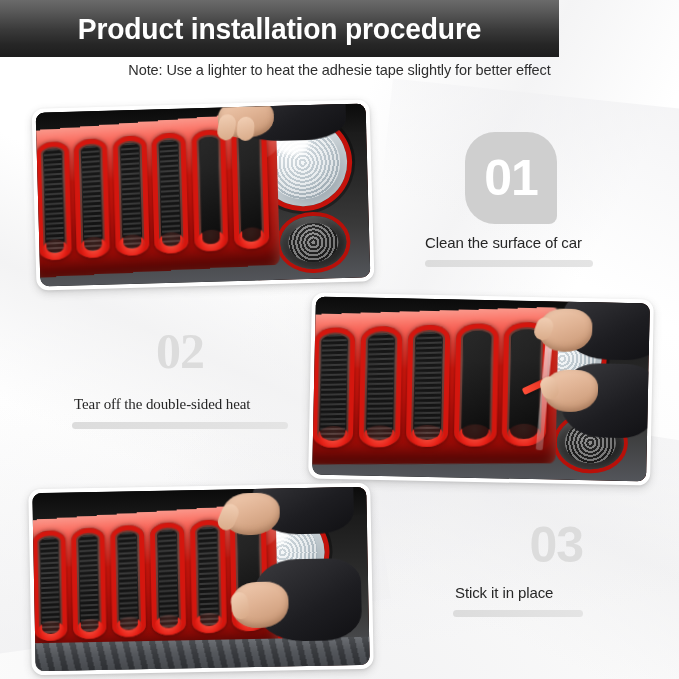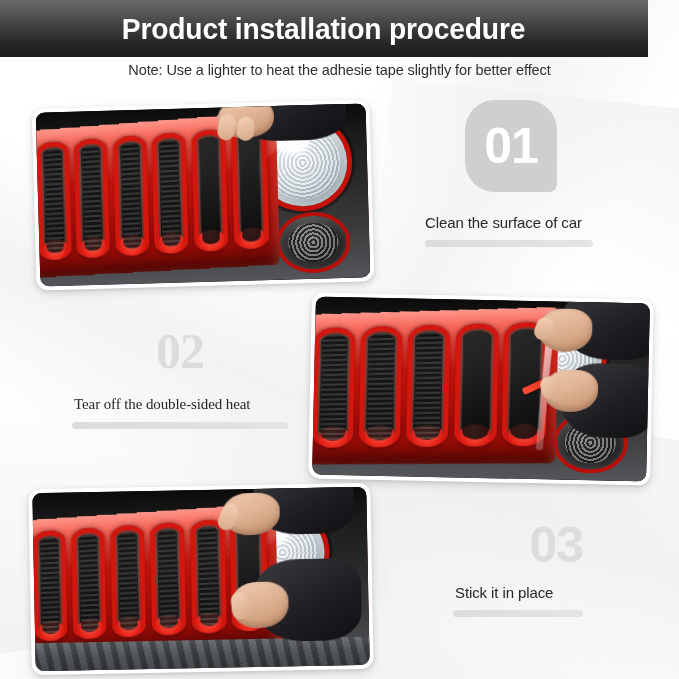--- a/index.html
+++ b/index.html
@@ -34,21 +34,21 @@
     transform:rotate(-8deg);
   }
   .facet-c{
     left:380px;top:95px;width:330px;height:230px;
     background:linear-gradient(200deg,rgba(240,240,242,.75),rgba(255,255,255,0) 65%);
     transform:rotate(6deg);
   }
 
   
   .header{
-    position:absolute;left:0;top:0;width:648px;height:57px;
+    position:absolute;left:0;top:0;width:559px;height:57px;
     background:linear-gradient(180deg,#6a6a6a 0%,#5b5b5b 18%,#3a3a3a 52%,#262626 78%,#1d1d1d 100%);
     display:flex;align-items:center;justify-content:center;
   }
   .header-title{
     color:#ffffff;
     font-size:30px;
     font-weight:bold;
     letter-spacing:-.2px;
     text-align:center;
     line-height:1;
@@ -223,22 +223,22 @@
   }
   .caption{
     color:#262626;font-size:15px;letter-spacing:-.1px;white-space:nowrap;
   }
   .rule{
     height:7px;border-radius:4px;
     background:linear-gradient(90deg,#dcdcdc,#e4e4e4);
   }
 
   
-  .s1{left:465px;top:100px;}
-  .s1 .caption{margin-top:22px;margin-left:-40px;}
+  .s1{left:465px;top:132px;}
+  .s1 .caption{margin-top:10px;margin-left:-40px;}
   .s1 .rule{width:168px;margin-top:9px;margin-left:-40px;}
   
   .s2{left:150px;top:326px;font-family:Liberation Serif, serif;}
   .s2 .plain-num{display:block;margin-left:6px;}
   .s2 .caption{margin-top:20px;margin-left:-76px;}
   .s2 .rule{width:216px;margin-top:9px;margin-left:-78px;}
   
   .s3{left:477px;top:520px;}
   .s3 .plain-num{display:block;text-align:right;}
   .s3 .caption{margin-top:14px;margin-left:-22px;}

